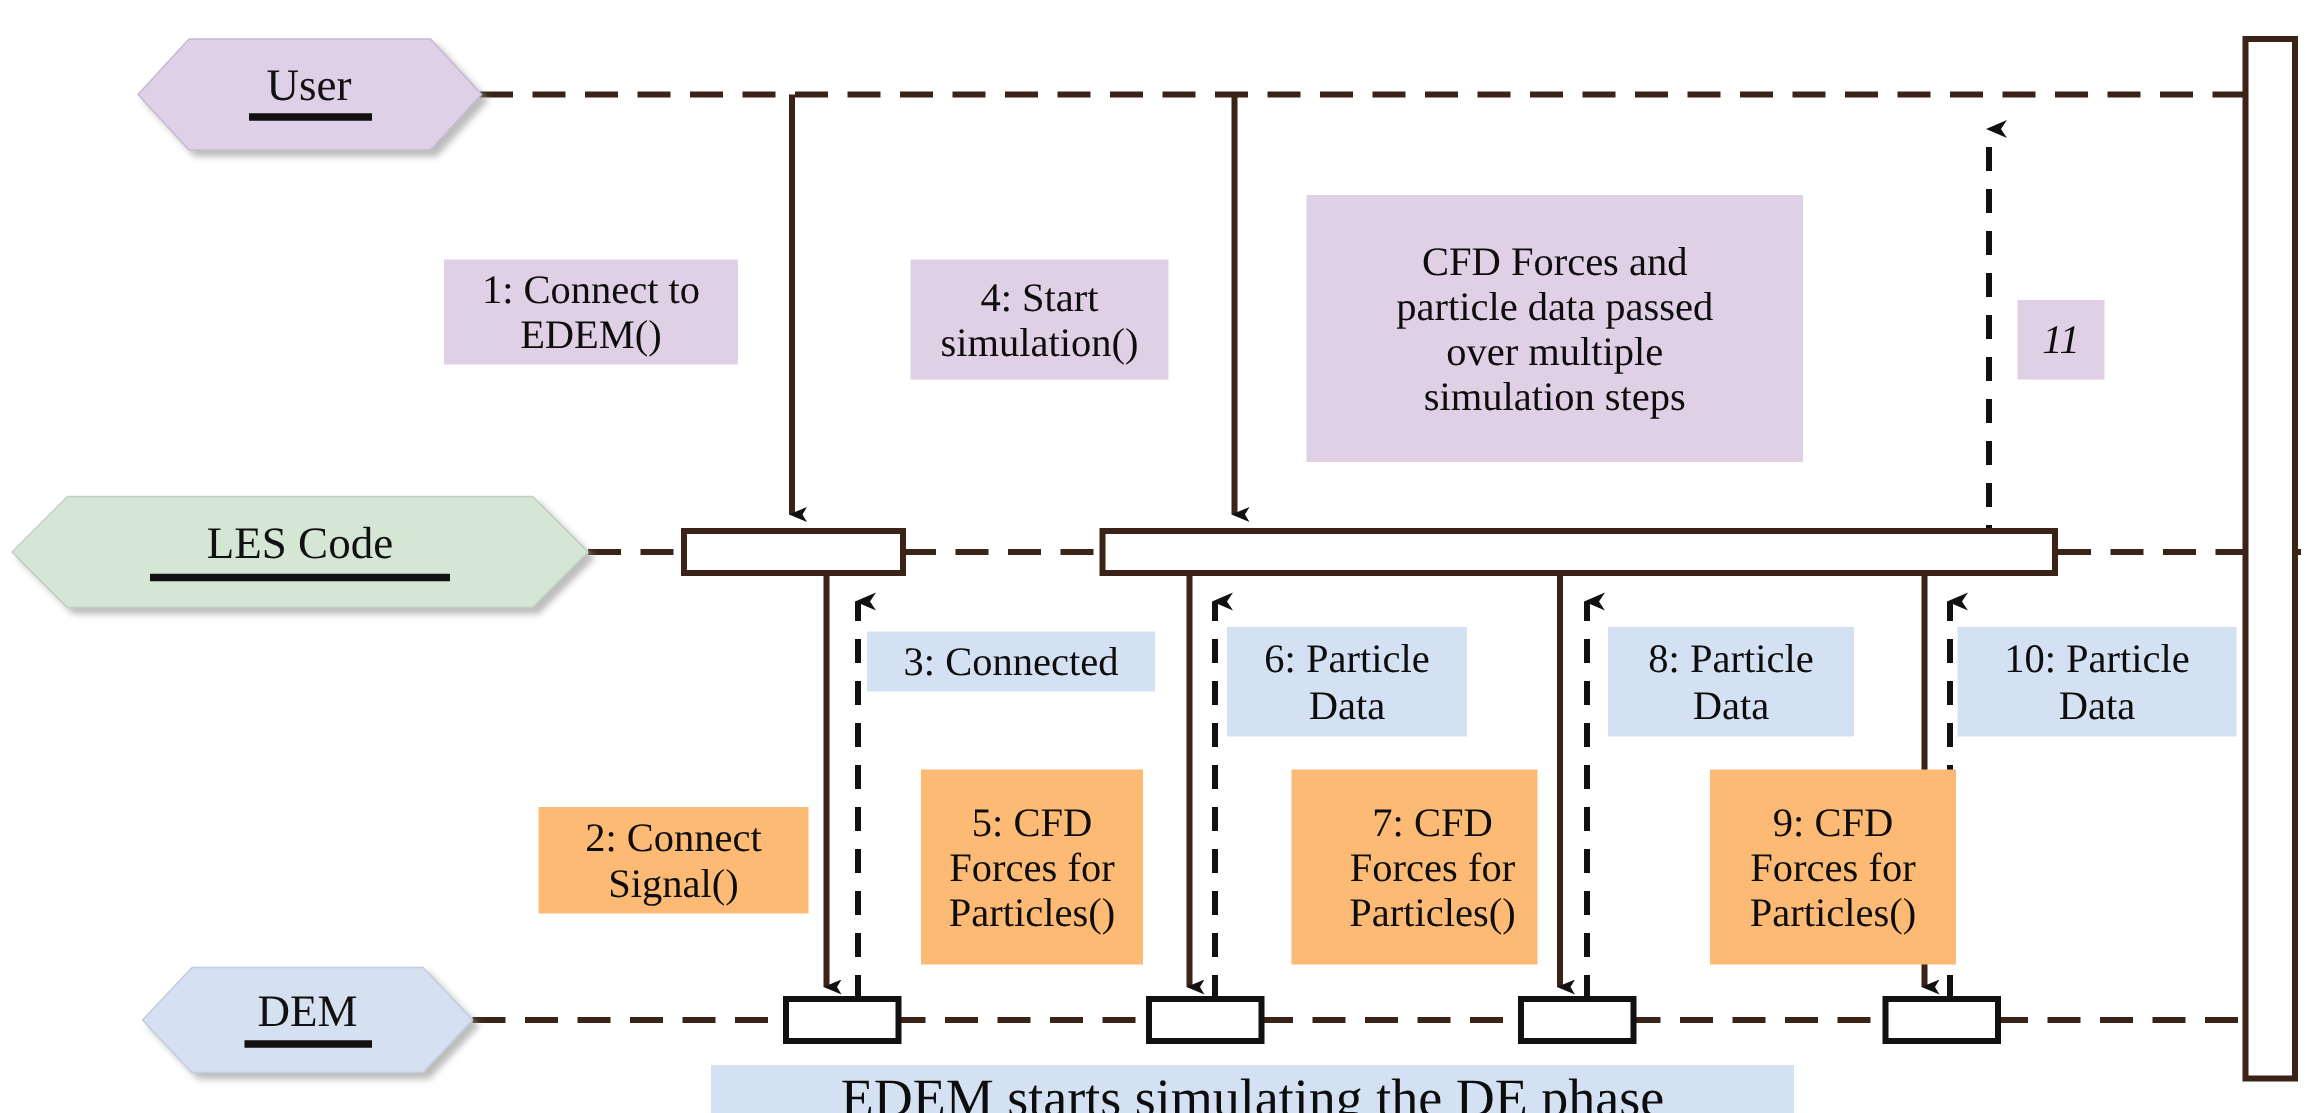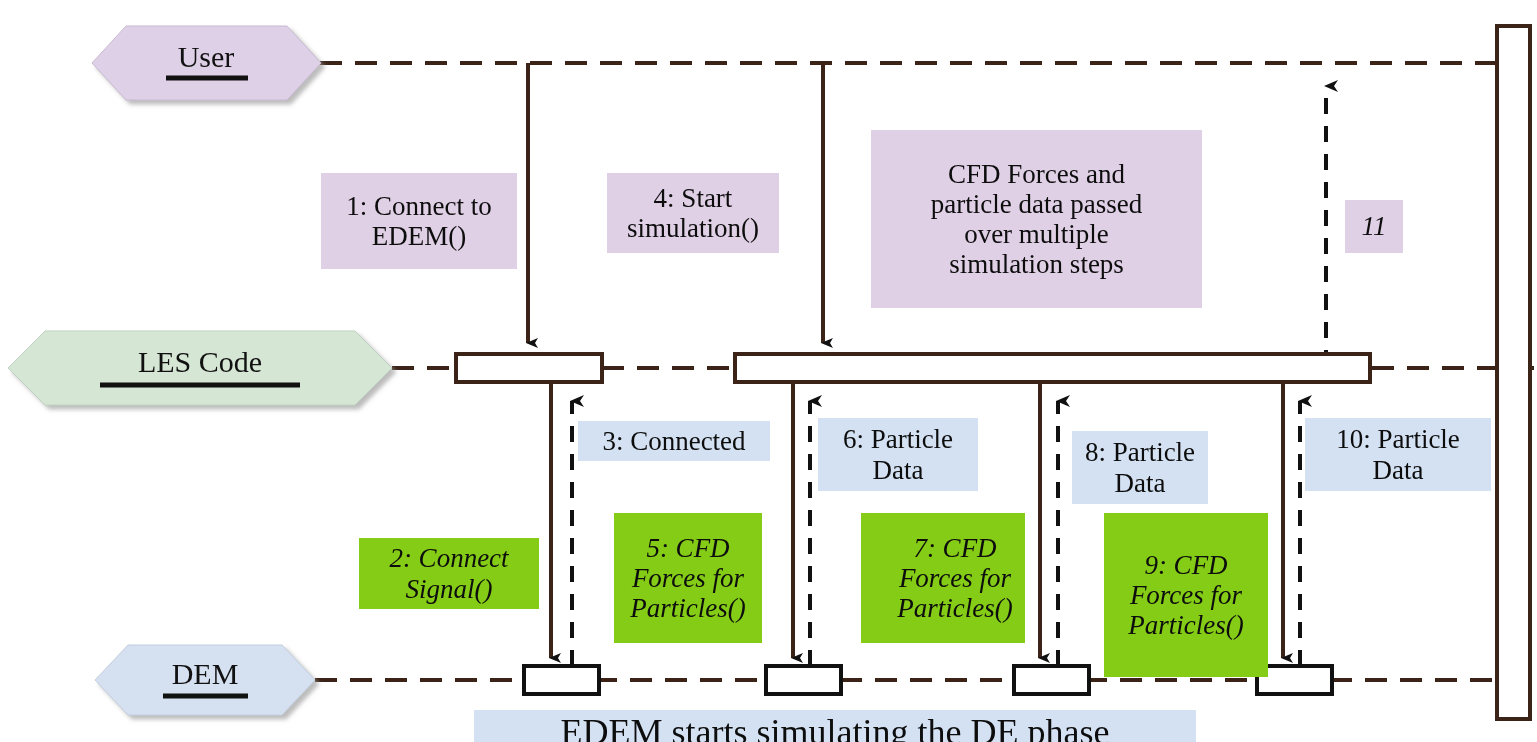--- a/index.html
+++ b/index.html
@@ -41,21 +41,21 @@
     text-align: center;
     font-family: "Liberation Serif", "DejaVu Serif", serif;
     font-size: 27px;
     line-height: 1.12;
     color: #0d0d0d;
     padding: 3px 8px;
     white-space: pre-line;
   }
   .note-purple { background: #e0d0e6; }
   .note-blue   { background: #d3e1f2; }
-  .note-green  { background: #84cc16; font-style: italic; }
+  .note-green  { background: #fdba74; }
 </style>
 </head>
 <body>
 
 <div id="diagram-root">
 
   <svg class="layer" viewBox="0 0 1537 742">
     <defs>
       <marker id="arrowSolidDown" markerWidth="14" markerHeight="14" refX="5" refY="10" orient="auto" markerUnits="userSpaceOnUse">
         <path d="M0,0 L5,12 L10,0 L5,3 Z" fill="#111111"></path>
@@ -147,54 +147,54 @@
     </g>
     <g>
       <rect x="1257" y="648" width="75" height="28" fill="#ffffff" stroke="#111111" stroke-width="4"></rect>
     </g>
 
     <g>
       <rect x="1497" y="8" width="33" height="693" fill="#ffffff" stroke="#3b2417" stroke-width="4"></rect>
     </g>
   </svg>
 
-  <div class="note-box note-purple" style="left:321px; top:155px; width:196px; height:96px;">1: Connect to
+  <div class="note-box note-purple" style="left:296px; top:155px; width:196px; height:70px;">1: Connect to
 EDEM()</div>
 
   <div class="note-box note-purple" style="left:607px; top:155px; width:172px; height:80px;">4: Start
 simulation()</div>
 
   <div class="note-box note-purple" style="left:871px; top:112px; width:331px; height:178px;">CFD Forces and
 particle data passed
 over multiple
 simulation steps</div>
 
   <div class="note-box note-purple" style="left:1345px; top:182px; width:58px; height:53px;font-style:italic;">11</div>
 
   <div class="note-box note-blue" style="left:578px; top:403px; width:192px; height:40px;">3: Connected</div>
 
   <div class="note-box note-blue" style="left:818px; top:400px; width:160px; height:73px;">6: Particle
 Data</div>
 
-  <div class="note-box note-blue" style="left:1072px; top:413px; width:136px; height:73px;">8: Particle
+  <div class="note-box note-blue" style="left:1072px; top:400px; width:164px; height:73px;">8: Particle
 Data</div>
 
   <div class="note-box note-blue" style="left:1305px; top:400px; width:186px; height:73px;">10: Particle
 Data</div>
 
   <div class="note-box note-green" style="left:359px; top:520px; width:180px; height:71px;">2: Connect
 Signal()</div>
 
   <div class="note-box note-green" style="left:614px; top:495px; width:148px; height:130px;">5: CFD
 Forces for
 Particles()</div>
 
   <div class="note-box note-green" style="left:861px; top:495px; width:164px; height:130px;padding-left:32px;">7: CFD
 Forces for
 Particles()</div>
 
-  <div class="note-box note-green" style="left:1104px; top:495px; width:164px; height:164px;">9: CFD
+  <div class="note-box note-green" style="left:1140px; top:495px; width:164px; height:130px;">9: CFD
 Forces for
 Particles()</div>
 
   <div class="note-box note-blue" style="left:474px; top:692px; width:722px; height:45px; font-size:36px;">EDEM starts simulating the DE phase</div>
 
 </div>
 
 </body></html>

